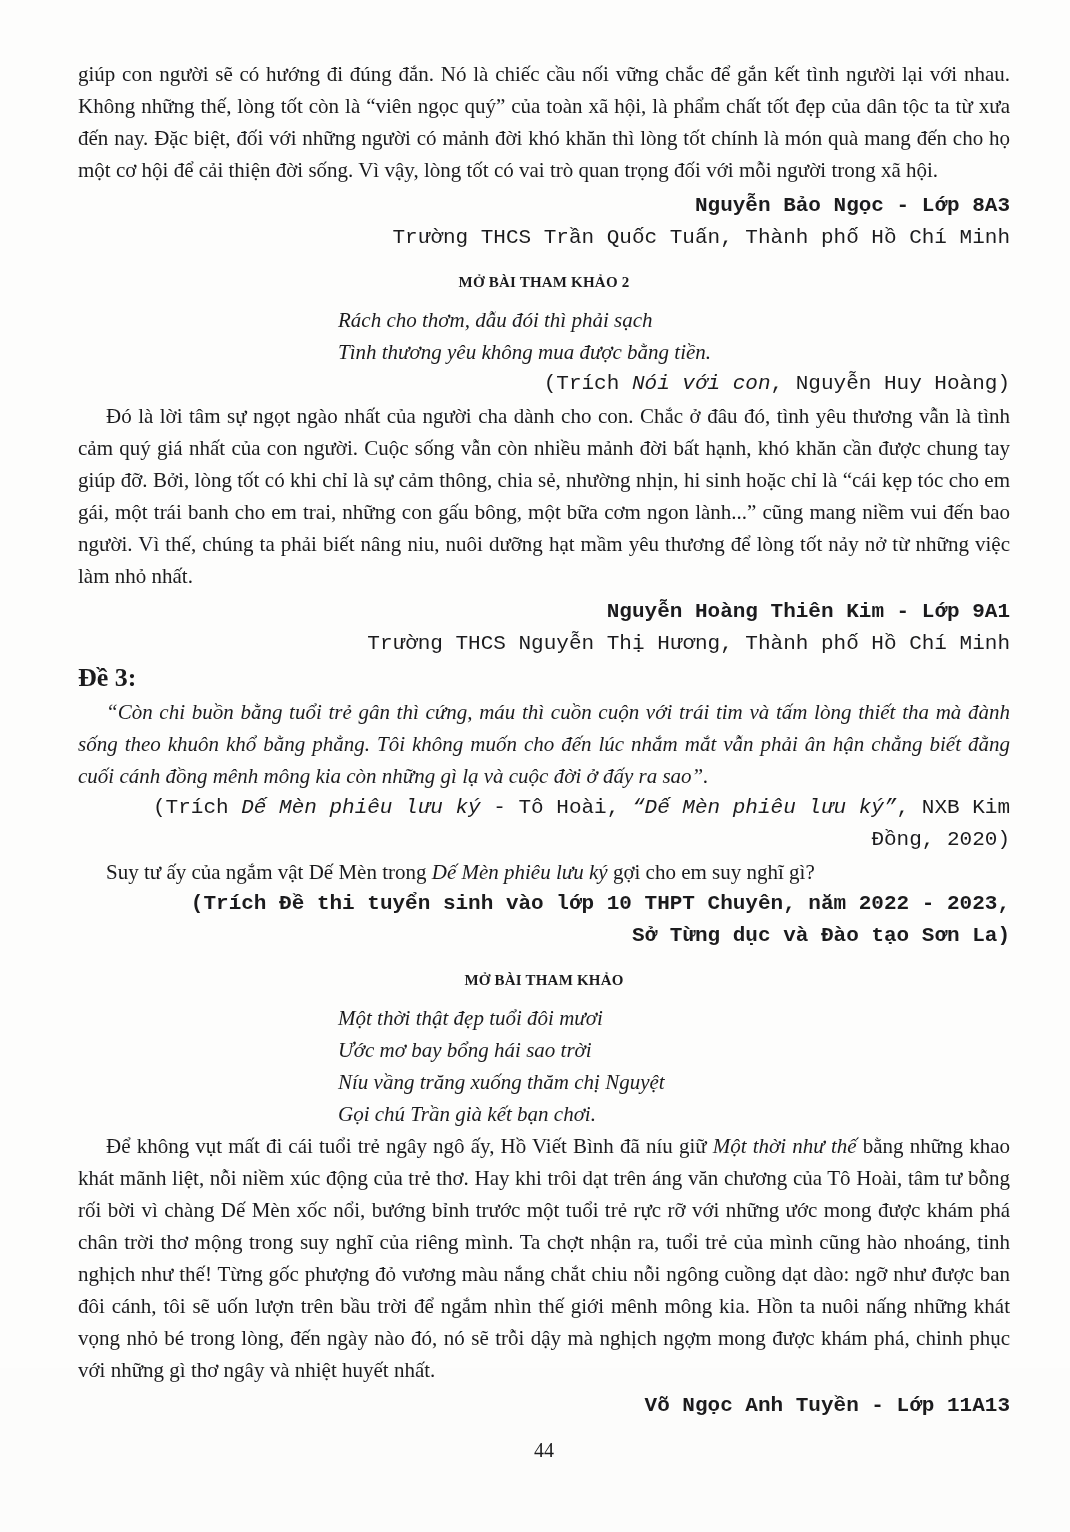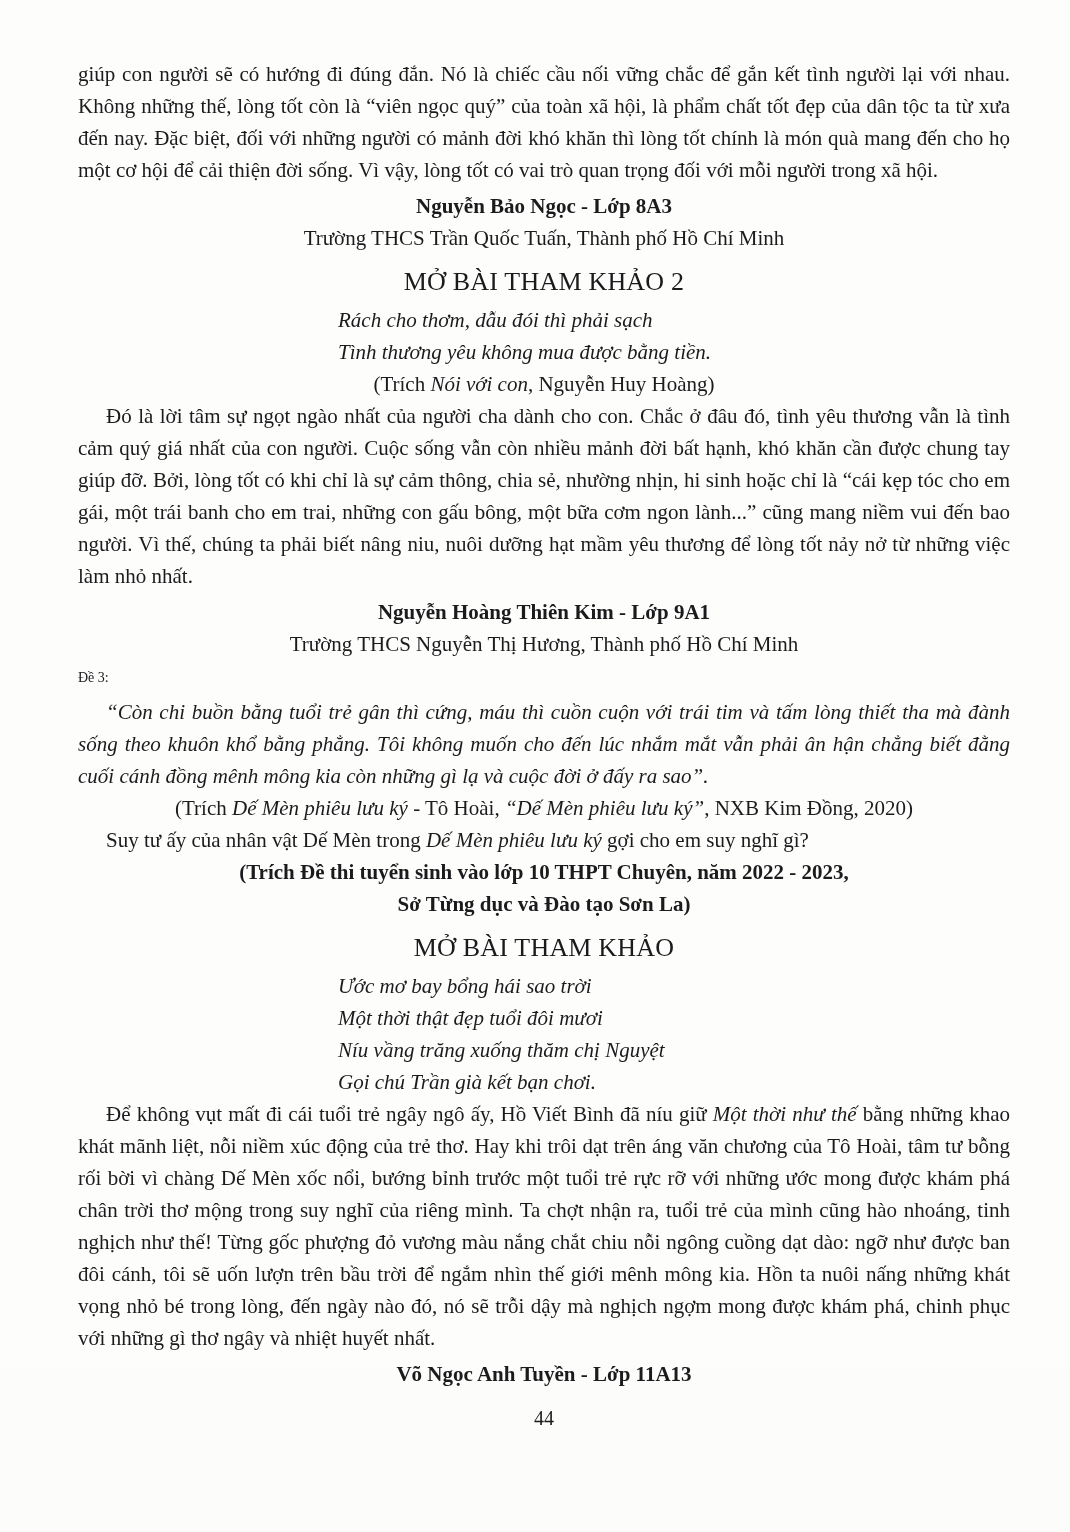--- a/index.html
+++ b/index.html
@@ -15,36 +15,36 @@
   .page {
     width: 1070px;
     height: 1368px;
     padding: 58px 60px 16px 78px;
     background: #fdfdfc;
     position: relative;
   }
   p { margin: 0; }
   .just   { text-align: justify; }
   .indent { text-indent: 28px; }
-  .right  { text-align: center; }
+  .right  { text-align: right; font-family: Liberation Mono, monospace; }
   .bold   { font-weight: bold; }
   .italic { font-style: italic; }
   .heading {
     text-align: center;
-    font-weight: normal;
-    font-size: 26px;
+    font-weight: bold;
+    font-size: 15px;
     margin: 12px 0 6px 0;
     letter-spacing: 0.2px;
   }
   .sig { margin-top: 4px; }
   .verse { margin-left: 260px; }
   .verse p { font-style: italic; }
   .label-de {
-    font-weight: normal;
-    font-size: 14px;
+    font-weight: bold;
+    font-size: 26px;
     margin-top: 2px;
   }
   .quote-block { margin-top: 2px; }
   .pagenum {
     text-align: center;
     margin-top: 12px;
     font-size: 20px;
   }
 </style>
 </head>
@@ -62,28 +62,28 @@
     <p>Tình thương yêu không mua được bằng tiền.</p>
   </div>
   <p class="right"><span>(Trích </span><span class="italic">Nói với con</span><span>, Nguyễn Huy Hoàng)</span></p>
   <p class="just indent">Đó là lời tâm sự ngọt ngào nhất của người cha dành cho con. Chắc ở đâu đó, tình yêu thương vẫn là tình cảm quý giá nhất của con người. Cuộc sống vẫn còn nhiều mảnh đời bất hạnh, khó khăn cần được chung tay giúp đỡ. Bởi, lòng tốt có khi chỉ là sự cảm thông, chia sẻ, nhường nhịn, hi sinh hoặc chỉ là “cái kẹp tóc cho em gái, một trái banh cho em trai, những con gấu bông, một bữa cơm ngon lành...” cũng mang niềm vui đến bao người. Vì thế, chúng ta phải biết nâng niu, nuôi dưỡng hạt mầm yêu thương để lòng tốt nảy nở từ những việc làm nhỏ nhất.</p>
   <p class="right bold sig">Nguyễn Hoàng Thiên Kim - Lớp 9A1</p>
   <p class="right">Trường THCS Nguyễn Thị Hương, Thành phố Hồ Chí Minh</p>
 
   <p class="label-de">Đề 3:</p>
   <p class="just indent italic quote-block">“Còn chi buồn bằng tuổi trẻ gân thì cứng, máu thì cuồn cuộn với trái tim và tấm lòng thiết tha mà đành sống theo khuôn khổ bằng phẳng. Tôi không muốn cho đến lúc nhắm mắt vẫn phải ân hận chẳng biết đằng cuối cánh đồng mênh mông kia còn những gì lạ và cuộc đời ở đấy ra sao”.</p>
   <p class="right"><span>(Trích </span><span class="italic">Dế Mèn phiêu lưu ký</span><span> - Tô Hoài, </span><span class="italic">“Dế Mèn phiêu lưu ký”</span><span>, NXB Kim Đồng, 2020)</span></p>
-  <p class="indent"><span>Suy tư ấy của nhân vật Dế Mèn trong </span><span class="italic">Dế Mèn phiêu lưu ký</span><span> gợi cho em suy nghĩ gì?</span></p>
+  <p class="indent"><span>Suy tư ấy của ngắm vật Dế Mèn trong </span><span class="italic">Dế Mèn phiêu lưu ký</span><span> gợi cho em suy nghĩ gì?</span></p>
   <p class="right bold">(Trích Đề thi tuyển sinh vào lớp 10 THPT Chuyên, năm 2022 - 2023,</p>
   <p class="right bold">Sở Từng dục và Đào tạo Sơn La)</p>
 
   <div class="heading">MỞ BÀI THAM KHẢO</div>
   <div class="verse">
+    <p>Một thời thật đẹp tuổi đôi mươi</p>
     <p>Ước mơ bay bổng hái sao trời</p>
-    <p>Một thời thật đẹp tuổi đôi mươi</p>
     <p>Níu vầng trăng xuống thăm chị Nguyệt</p>
     <p>Gọi chú Trần già kết bạn chơi.</p>
   </div>
   <p class="just indent"><span>Để không vụt mất đi cái tuổi trẻ ngây ngô ấy, Hồ Viết Bình đã níu giữ </span><span class="italic">Một thời như thế</span><span> bằng những khao khát mãnh liệt, nỗi niềm xúc động của trẻ thơ. Hay khi trôi dạt trên áng văn chương của Tô Hoài, tâm tư bỗng rối bời vì chàng Dế Mèn xốc nổi, bướng bỉnh trước một tuổi trẻ rực rỡ với những ước mong được khám phá chân trời thơ mộng trong suy nghĩ của riêng mình. Ta chợt nhận ra, tuổi trẻ của mình cũng hào nhoáng, tinh nghịch như thế! Từng gốc phượng đỏ vương màu nắng chắt chiu nỗi ngông cuồng dạt dào: ngỡ như được ban đôi cánh, tôi sẽ uốn lượn trên bầu trời để ngắm nhìn thế giới mênh mông kia. Hồn ta nuôi nấng những khát vọng nhỏ bé trong lòng, đến ngày nào đó, nó sẽ trỗi dậy mà nghịch ngợm mong được khám phá, chinh phục với những gì thơ ngây và nhiệt huyết nhất.</span></p>
   <p class="right bold sig">Võ Ngọc Anh Tuyền - Lớp 11A13</p>
 
   <p class="pagenum">44</p>
 
 </div>
 

